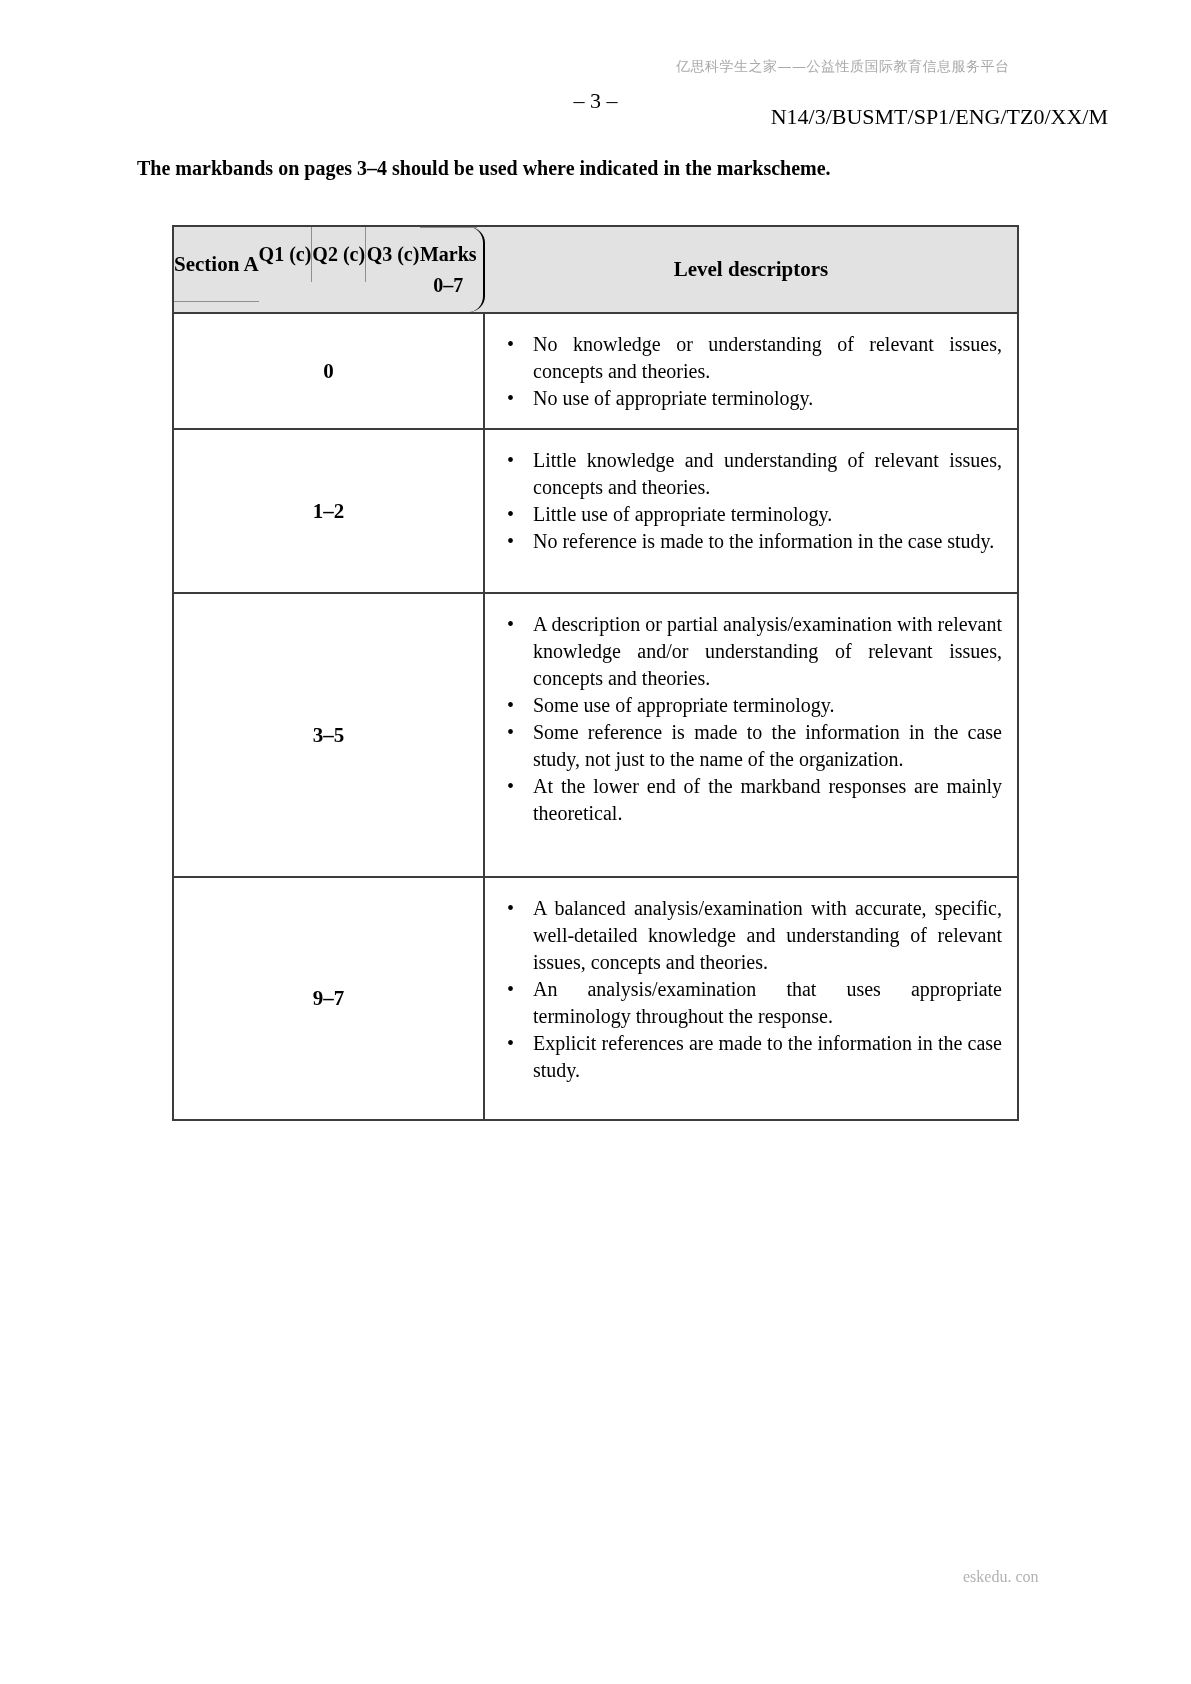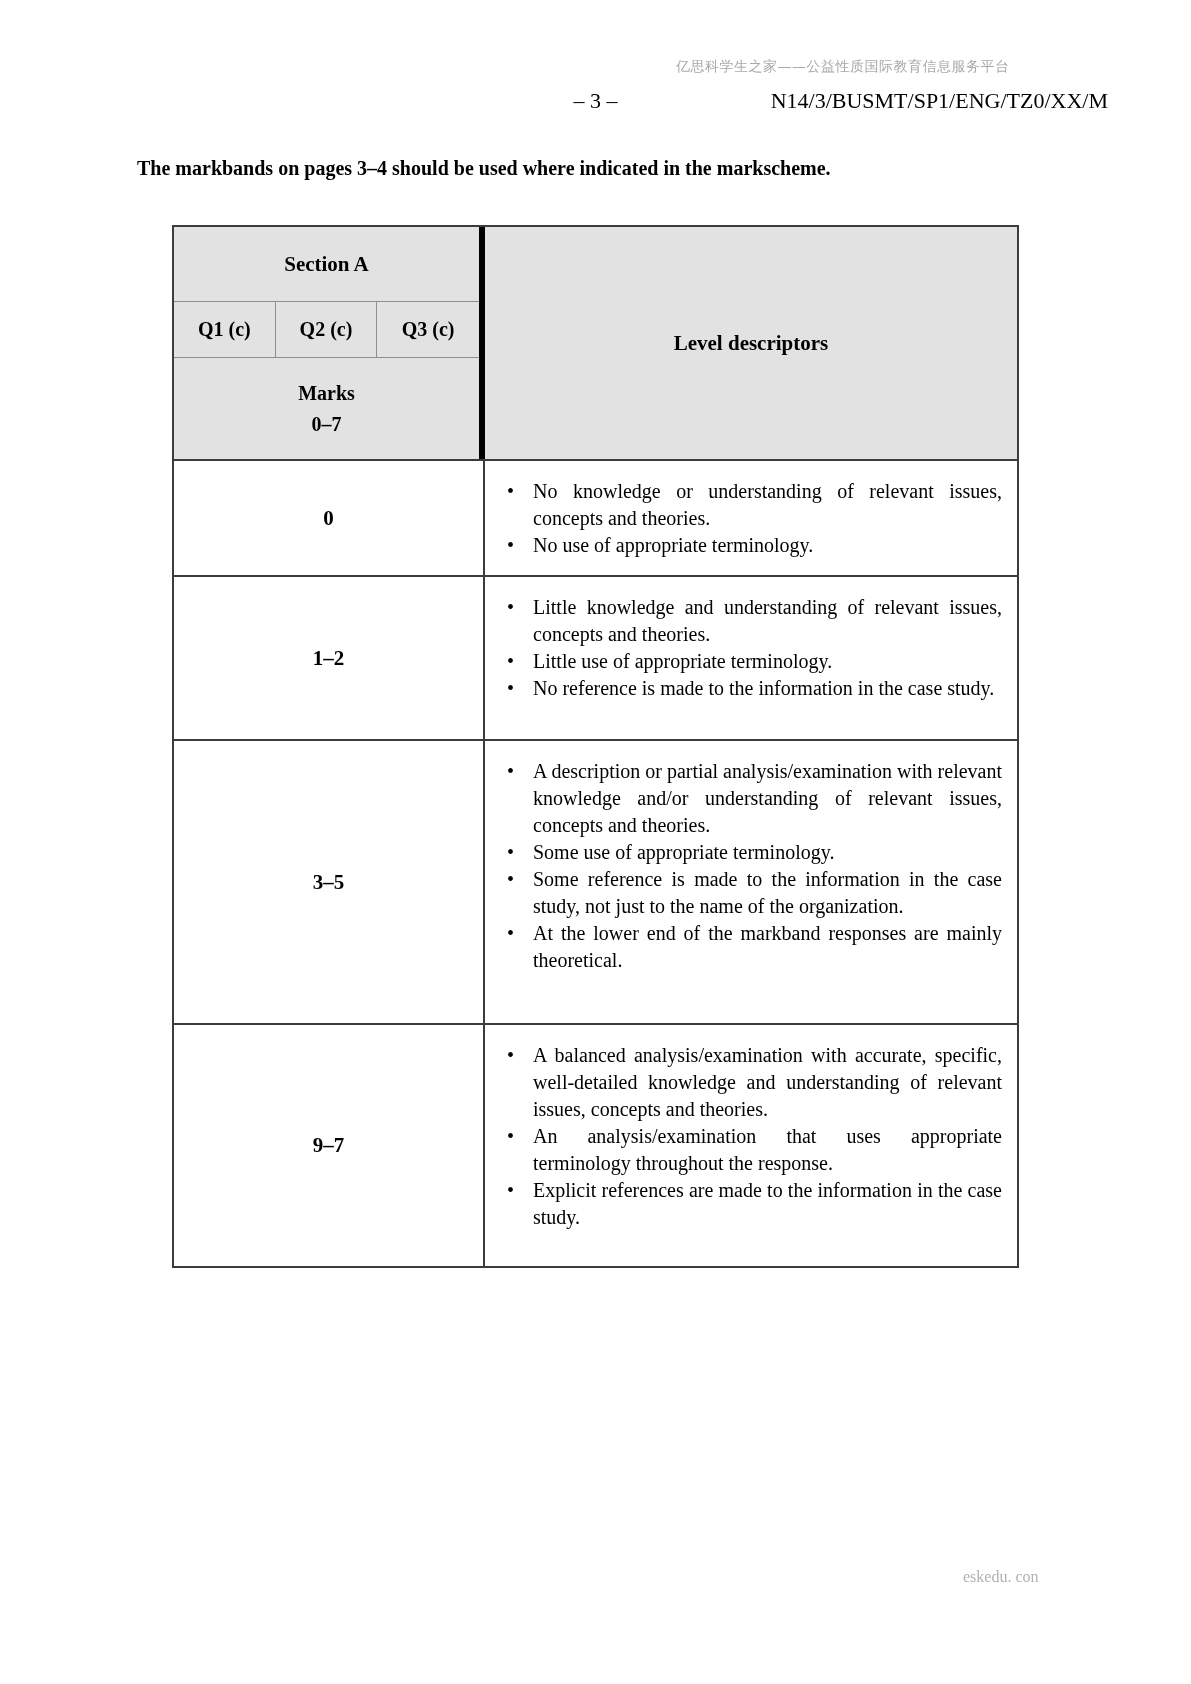--- a/index.html
+++ b/index.html
@@ -18,51 +18,51 @@
   }
   .wm-bottom {
     position:absolute; left:963px; top:1568px;
     font-family:Liberation Serif, serif;
     font-size:16px; color:#b2b2b2; white-space:nowrap;
   }
 
   
   .page-head { position:absolute; top:88px; left:0; right:0; height:30px; font-size:22px; }
   .page-num  { position:absolute; left:0; right:0; text-align:center; }
-  .ref-code  { position:absolute; right:83px; top:0; white-space:nowrap;margin-left:8px; }
+  .ref-code  { position:absolute; right:83px; top:16px; white-space:nowrap;margin-left:8px; }
 
   
   .intro {
     position:absolute; left:137px; top:157px; margin:0;
     font-size:20px; font-weight:bold; white-space:nowrap;
   }
 
   
   .mb-table {
     position:absolute; left:172px; top:225px; width:847px;
     border:2px solid #3c3c3c; box-sizing:border-box;
     font-size:20px;
   }
   .thead {
     display:grid; grid-template-columns:311px 1fr;
     background:#e2e2e2; border-bottom:2px solid #3c3c3c;
   }
-  .left-head { border-right:6px solid #000000; box-sizing:border-box; display:flex; flex-direction:column; }
+  .left-head { border-right:2px solid #000000; box-sizing:border-box; display:flex; flex-direction:row;border-radius:16px; }
   .section-cell {
     height:75px; display:flex; align-items:center; justify-content:center;
     font-weight:bold; font-size:21px; border-bottom:1px solid #8f8f8f; box-sizing:border-box;
   }
   .q-row { display:grid; grid-template-columns:1fr 1fr 1fr; height:55px; }
   .q-cell {
     display:flex; align-items:center; justify-content:center;
     font-weight:bold; font-size:20px; border-right:1px solid #8f8f8f; box-sizing:border-box;
   }
   .q-cell:last-child { border-right:none; }
   .marks-cell {
-    height:102px; display:flex; flex-direction:column; align-items:center; justify-content:center;
+    height:85px; display:flex; flex-direction:column; align-items:center; justify-content:center;
     font-weight:bold; font-size:20px; line-height:31px; border-top:1px solid #8f8f8f; box-sizing:border-box;
   }
   .desc-head {
     display:flex; align-items:center; justify-content:center;
     font-weight:bold; font-size:21px;
   }
 
   .trow { display:grid; grid-template-columns:311px 1fr; border-bottom:2px solid #3c3c3c; }
   .trow:last-child { border-bottom:none; }
   .mark-cell {

